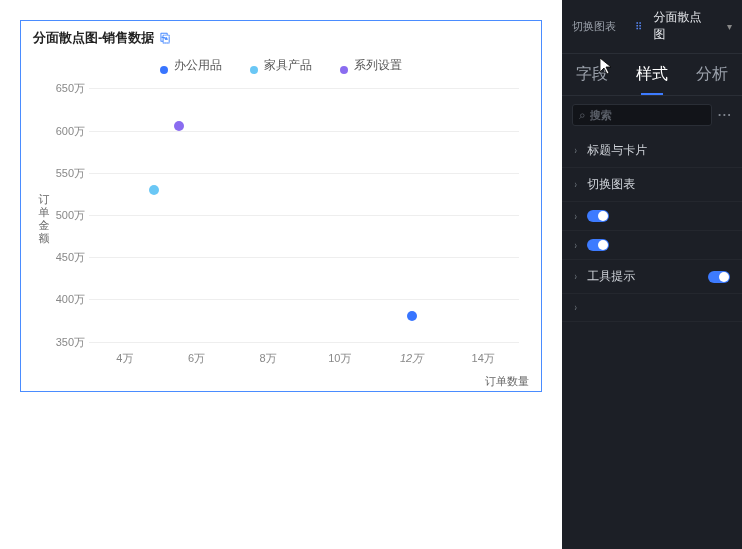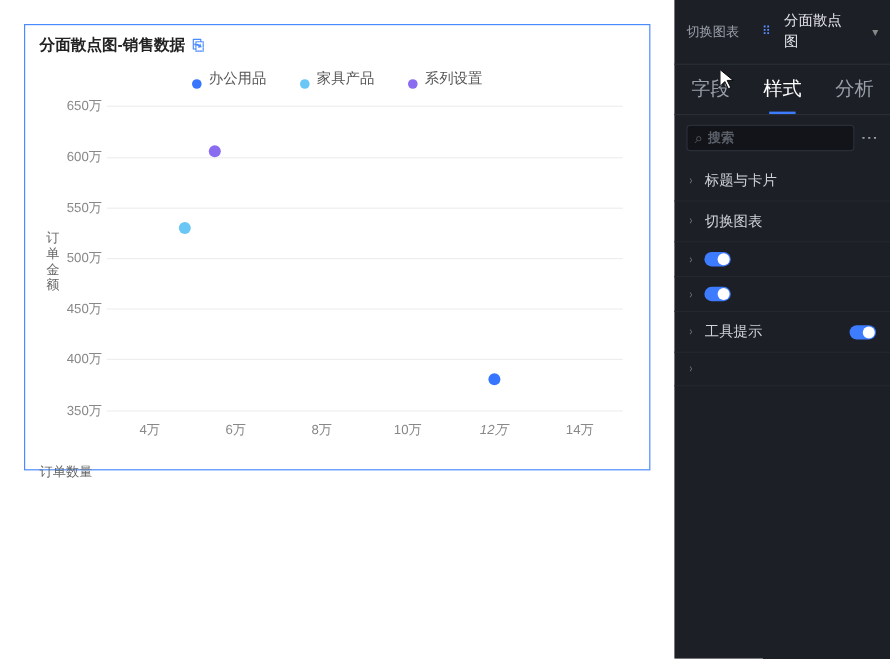--- a/index.html
+++ b/index.html
@@ -6,21 +6,21 @@
 body { font-family: -apple-system, "PingFang SC", "Microsoft YaHei", sans-serif; font-size: 12px; background: #fff; width: 742px; height: 549px; display: flex; overflow: hidden; }
 .main { flex: 1; padding: 20px; }
 .chart-card { border: 1px solid #4a8cff; width: 522px; height: 372px; position: relative; padding: 8px 12px; }
 .chart-title { font-size: 13px; font-weight: 600; color: #222; display: flex; align-items: center; gap: 6px; }
 .link-icon { color: #4a8cff; font-size: 12px; }
 .legend { display: flex; justify-content: center; gap: 28px; margin-top: 10px; }
 .legend-item { display: flex; align-items: flex-end; gap: 6px; font-size: 12px; color: #555; }
 .dot { width: 8px; height: 8px; border-radius: 50%; display: inline-block; }
 .plot { position: relative; height: 290px; margin-top: 6px; }
 .ylabel { position: absolute; left: 4px; top: 48%; transform: translateY(-50%); font-size: 11px; color: #666; width: 14px; line-height: 13px; text-align: center; }
-.xlabel { text-align: left; font-size: 11px; color: #666; margin-top: 16px; }
+.xlabel { text-align: right; font-size: 11px; color: #666; margin-top: 4px; }
 .plot-area { position: absolute; left: 56px; right: 10px; top: 0; bottom: 20px; }
 .grid-h { position: absolute; left: 0; right: 0; border-top: 1px solid #eee; }
 .ytick { position: absolute; left: -34px; width: 30px; text-align: right; font-size: 11px; color: #888; transform: translateY(-50%); }
 .xtick { position: absolute; bottom: -16px; transform: translateX(-50%); font-size: 11px; color: #888; }
 .point { position: absolute; width: 10px; height: 10px; border-radius: 50%; transform: translate(-50%, -50%); }
 .sidebar { width: 212px; background: #1c1f26; color: #c8cdd4; display: flex; flex-direction: column; height: 549px; }
 .sb-top { display: flex; align-items: center; padding: 6px 10px; gap: 8px; border-bottom: 1px solid #2a2e36; }
 .sb-top-label { font-size: 11px; color: #9aa0aa; }
 .sb-select { flex: 1; display: flex; align-items: center; padding: 3px 8px; gap: 8px; font-size: 12px; color: #e6e8ec; border-bottom: 1px solid transparent; }
 .sb-select .sel-icon { width: 14px; height: 14px; display: inline-flex; align-items: center; justify-content: center; color: #5a8dff; font-size: 10px; }

